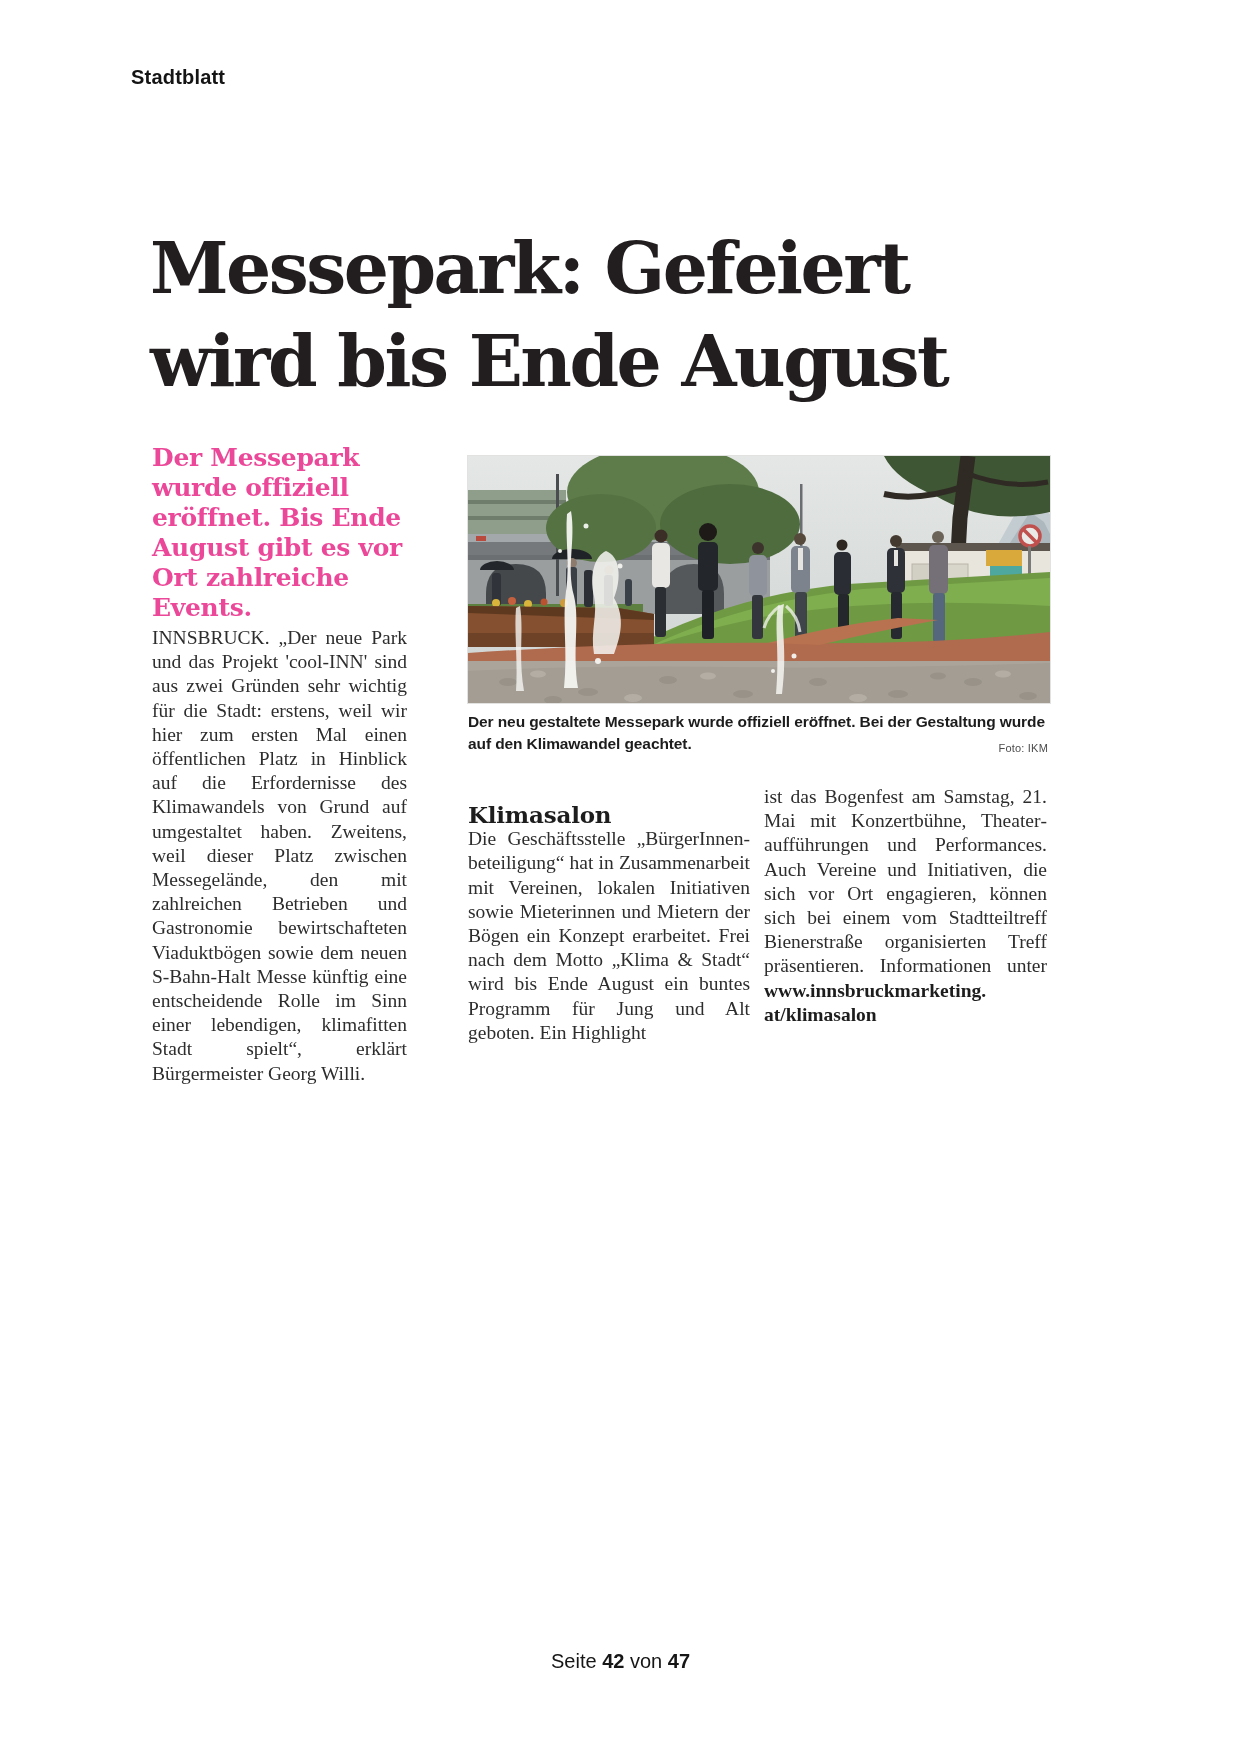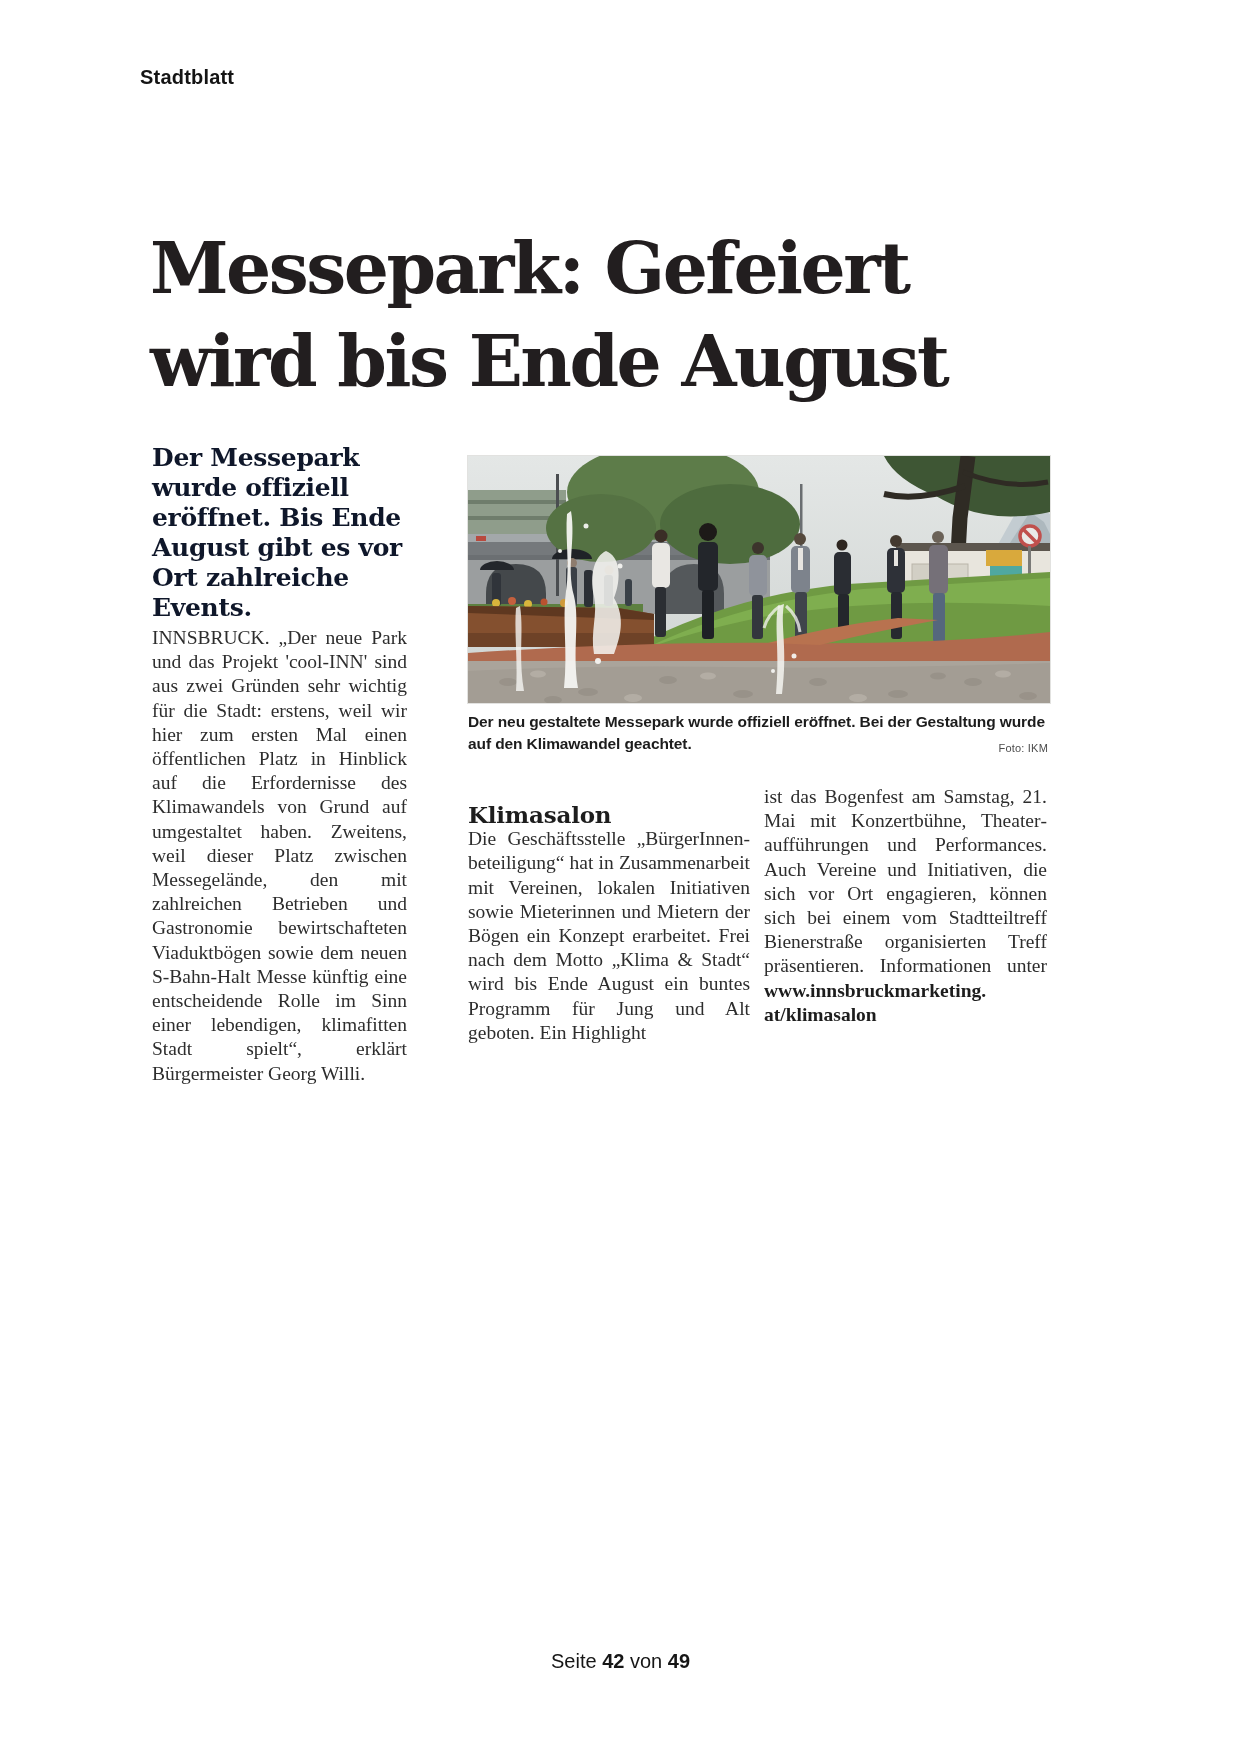--- a/index.html
+++ b/index.html
@@ -1,30 +1,30 @@
 <!DOCTYPE html>
 <html><head>
 <meta charset="utf-8">
 <style>
   html,body{margin:0;padding:0;background:#ffffff;}
   .page{position:relative;width:1241px;height:1754px;background:#ffffff;overflow:hidden;
         font-family:"Liberation Sans",sans-serif;color:#1a1a1a;}
 
-  .masthead{position:absolute;left:140px;top:66px;font-size:20px;font-weight:bold;
+  .masthead{position:absolute;left:131px;top:66px;font-size:20px;font-weight:bold;
             letter-spacing:.2px;color:#141414;}
   .clip-ref{position:absolute;left:131px;top:157px;font-size:22px;font-weight:bold;color:#111;}
 
   .headline{position:absolute;left:150px;top:222px;margin:0;width:920px;
             font-family:"DejaVu Serif",serif;font-weight:700;font-size:71px;line-height:93px;
             letter-spacing:-2.5px;color:#221e1f;}
   .headline .hl-line{display:block;white-space:nowrap;}
 
   .lead{position:absolute;left:152px;top:443px;width:258px;margin:0;
         font-family:"DejaVu Serif",serif;font-weight:700;font-size:25px;line-height:30px;
-        color:#0f172a;letter-spacing:-0.3px;}
+        color:#ec4899;letter-spacing:-0.3px;}
 
   .bodytext{font-family:"Liberation Serif",serif;font-size:19.5px;line-height:24.2px;
             color:#2d2d2d;text-align:justify;hyphens:manual;-webkit-hyphens:manual;margin:0;}
   .col-left{position:absolute;left:152px;top:626px;width:255px;}
   .col-mid{position:absolute;left:468px;top:785px;width:282px;}
   .col-right{position:absolute;left:764px;top:785px;width:283px;}
 
   .subhead{margin:18px 0 0 0;font-family:"DejaVu Serif",serif;font-weight:700;font-size:23px;
            line-height:24.2px;color:#1d1d1d;letter-spacing:-0.2px;}
   .url{font-weight:bold;color:#1d1d1d;}
@@ -241,16 +241,16 @@
     </div>
 
     <p class="bodytext col-right"><span>ist das Bogenfest am Samstag, 21. Mai mit Konzertbühne, Theater­aufführungen und Performances. Auch Vereine und Initiativen, die sich vor Ort engagieren, können sich bei einem vom Stadtteiltreff Bienerstraße organisierten Treff präsentieren. Informationen un­ter </span><strong class="url">www.innsbruckmarketing.​at/klimasalon</strong></p>
 
   </section>
 
   <div class="footer">
     <span>Seite</span>
     <strong>42</strong>
     <span>von</span>
-    <strong>49</strong>
+    <strong>47</strong>
   </div>
 
 </div>
 
 </body></html>

